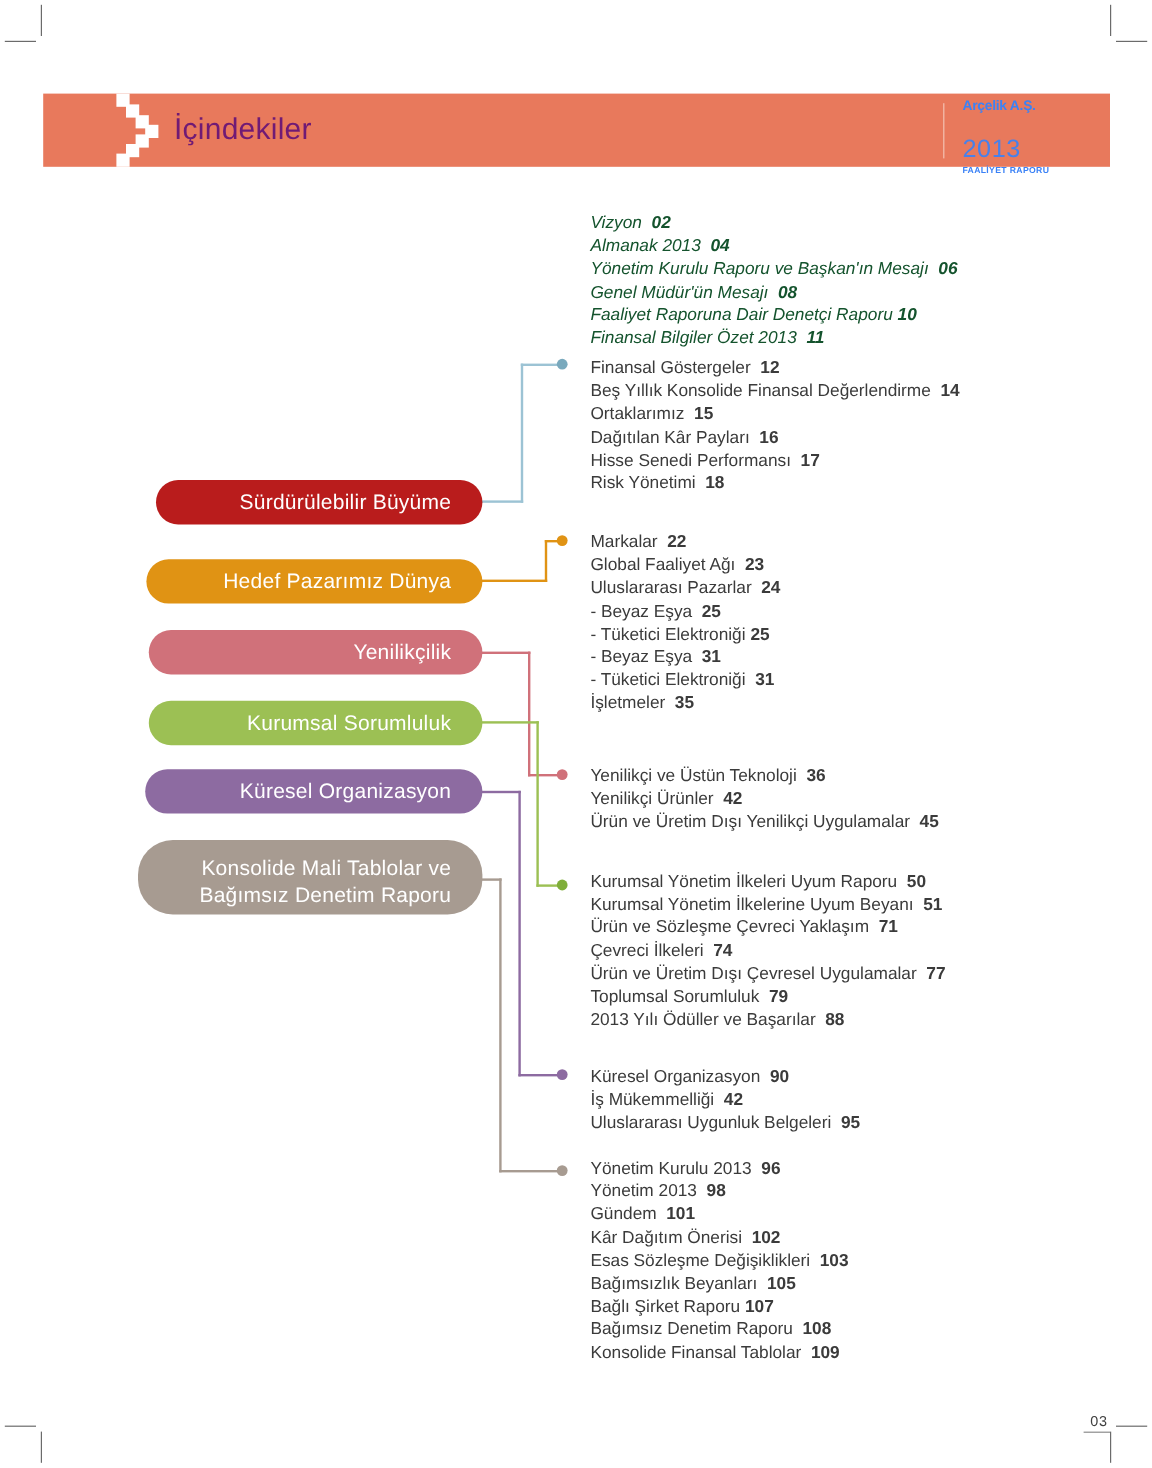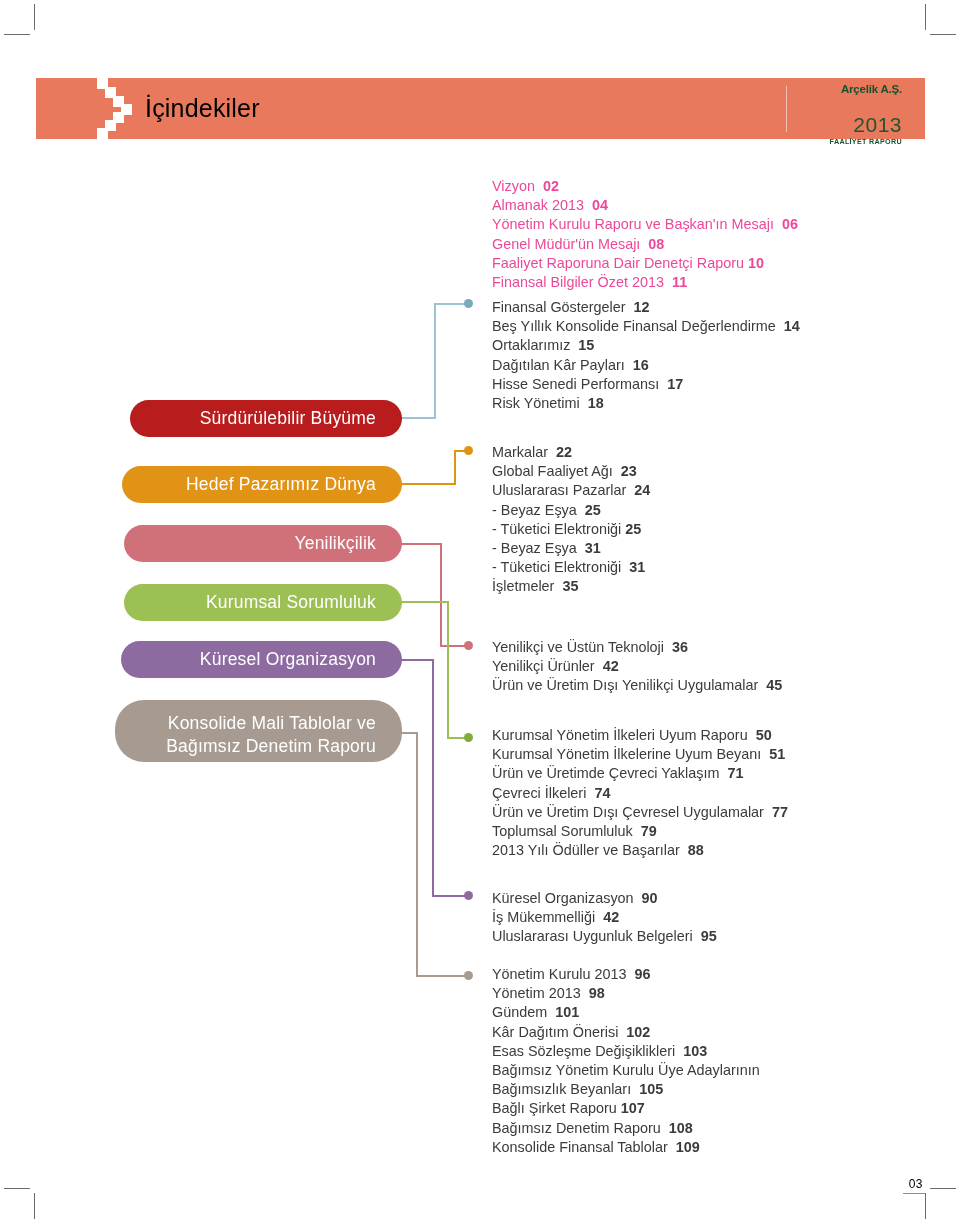--- a/index.html
+++ b/index.html
@@ -30,21 +30,21 @@
     top: 78px;
     width: 889px;
     height: 61px;
     background: #e8795c;
   }
   .header-title {
     position: absolute;
     left: 145px;
     top: 87px;
     font-size: 25px;
-    color: #000000;
+    color: #701a75;
     letter-spacing: 0.2px;
     line-height: 42px;
     font-weight: 400;
   }
   
   .arrow-wrap {
     position: absolute;
     left: 97px;
     top: 78px;
     width: 46px;
@@ -63,22 +63,22 @@
     top: 86px;
     width: 1px;
     height: 46px;
     background: #f3c1b1;
   }
   .logo-box {
     position: absolute;
     left: 802px;
     top: 83px;
     width: 100px;
-    text-align: right;
-    color: #14532d;
+    text-align: left;
+    color: #3b82f6;
   }
   .logo-l1 {
     font-size: 11.5px;
     font-weight: bold;
     letter-spacing: -0.2px;
     line-height: 13px;
   }
   .logo-l2 {
     font-size: 21px;
     letter-spacing: 0.5px;
@@ -126,31 +126,31 @@
 
   
   .toc-block {
     position: absolute;
     left: 492px;
     width: 420px;
     font-size: 14.4px;
     line-height: 19.2px;
     color: #3b3b3b;
   }
-  .toc-block.accent { color: #ec4899; }
+  .toc-block.accent { color: #14532d; font-style: italic; }
   .toc-line { white-space: nowrap; }
   .toc-line b { font-weight: bold; }
 
   
   .page-no {
     position: absolute;
     right: 35px;
     bottom: 29px;
     font-size: 12px;
-    color: #000000;
+    color: #404040;
     letter-spacing: 0.5px;
     padding: 0 2px 2px 6px;
     border-bottom: 1px solid #8c8c8c;
   }
 </style>
 </head>
 <body>
 
 <div class="crop crop-v" style="left:34px;top:4px;"></div>
 <div class="crop crop-h" style="left:4px;top:34px;"></div>
@@ -280,39 +280,38 @@
 
 <div class="toc-block" style="top:638px;">
   <div class="toc-line"><span>Yenilikçi ve Üstün Teknoloji</span>&nbsp; <b>36</b></div>
   <div class="toc-line"><span>Yenilikçi Ürünler</span>&nbsp; <b>42</b></div>
   <div class="toc-line"><span>Ürün ve Üretim Dışı Yenilikçi Uygulamalar</span>&nbsp; <b>45</b></div>
 </div>
 
 <div class="toc-block" style="top:726px;">
   <div class="toc-line"><span>Kurumsal Yönetim İlkeleri Uyum Raporu</span>&nbsp; <b>50</b></div>
   <div class="toc-line"><span>Kurumsal Yönetim İlkelerine Uyum Beyanı</span>&nbsp; <b>51</b></div>
-  <div class="toc-line"><span>Ürün ve Üretimde Çevreci Yaklaşım</span>&nbsp; <b>71</b></div>
+  <div class="toc-line"><span>Ürün ve Sözleşme Çevreci Yaklaşım</span>&nbsp; <b>71</b></div>
   <div class="toc-line"><span>Çevreci İlkeleri</span>&nbsp; <b>74</b></div>
   <div class="toc-line"><span>Ürün ve Üretim Dışı Çevresel Uygulamalar</span>&nbsp; <b>77</b></div>
   <div class="toc-line"><span>Toplumsal Sorumluluk</span>&nbsp; <b>79</b></div>
   <div class="toc-line"><span>2013 Yılı Ödüller ve Başarılar</span>&nbsp; <b>88</b></div>
 </div>
 
 <div class="toc-block" style="top:889px;">
   <div class="toc-line"><span>Küresel Organizasyon</span>&nbsp; <b>90</b></div>
   <div class="toc-line"><span>İş Mükemmelliği</span>&nbsp; <b>42</b></div>
   <div class="toc-line"><span>Uluslararası Uygunluk Belgeleri</span>&nbsp; <b>95</b></div>
 </div>
 
 <div class="toc-block" style="top:965px;">
   <div class="toc-line"><span>Yönetim Kurulu 2013</span>&nbsp; <b>96</b></div>
   <div class="toc-line"><span>Yönetim 2013</span>&nbsp; <b>98</b></div>
   <div class="toc-line"><span>Gündem</span>&nbsp; <b>101</b></div>
   <div class="toc-line"><span>Kâr Dağıtım Önerisi</span>&nbsp; <b>102</b></div>
   <div class="toc-line"><span>Esas Sözleşme Değişiklikleri</span>&nbsp; <b>103</b></div>
-  <div class="toc-line"><span>Bağımsız Yönetim Kurulu Üye Adaylarının</span></div>
   <div class="toc-line"><span>Bağımsızlık Beyanları</span>&nbsp; <b>105</b></div>
   <div class="toc-line"><span>Bağlı Şirket Raporu</span> <b>107</b></div>
   <div class="toc-line"><span>Bağımsız Denetim Raporu</span>&nbsp; <b>108</b></div>
   <div class="toc-line"><span>Konsolide Finansal Tablolar</span>&nbsp; <b>109</b></div>
 </div>
 
 <div class="page-no">03</div>
 
 </body></html>

